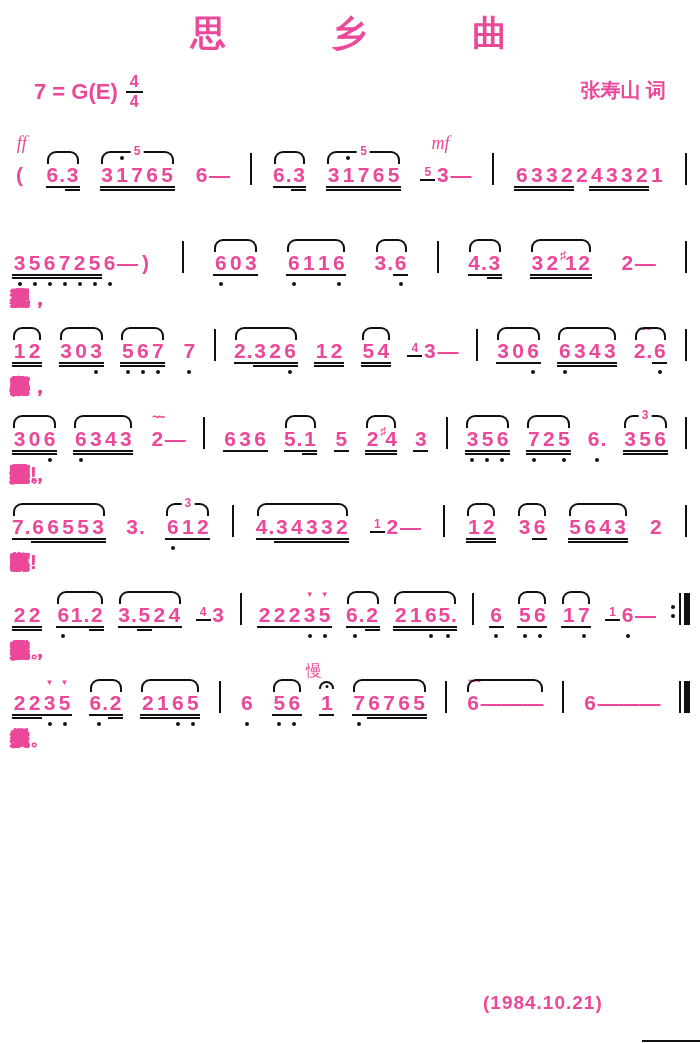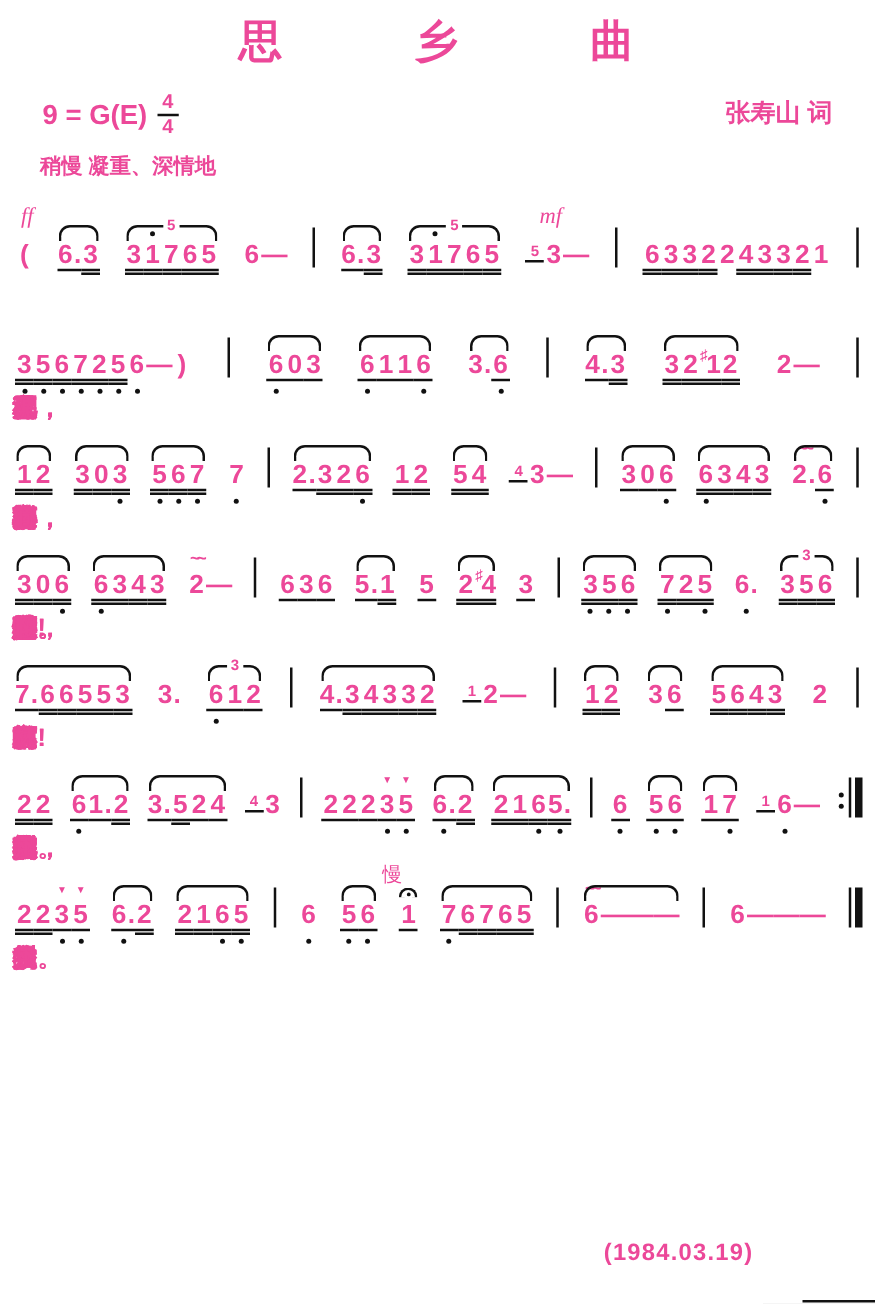--- a/index.html
+++ b/index.html
@@ -61,30 +61,29 @@
   .corner-rule{position:absolute;right:0;bottom:1px;width:58px;height:2px;background:#111}
 </style>
 </head>
 <body>
 
 <div class="page">
   <div class="title">思 乡 曲</div>
 
   <div class="head-row">
     <div class="key">
-      <span>9 = G(E)</span>
+      <span>7 = G(E)</span>
       <span class="meter">
         <span class="mnum">4</span>
         <span class="mden">4</span>
       </span>
     </div>
     <div class="credit">张寿山 词</div>
   </div>
 
-  <div class="tempo">稍慢  凝重、深情地</div>
 
   <div id="score">
       <div class="system"><span class="syslabels"><span class="dyn" style="left: 1%;">ff</span><span class="dyn" style="left: 62%;">mf</span></span><span class="melody">
           <span class="grp">
             <span class="tok">
               <span class="above"></span>
               <span class="tbody">
                 <span class="num">(</span>
               </span>
               <span class="lines"></span>
@@ -2406,15 +2405,15 @@
               <span class="below"></span>
             </span>
           </span>
           <span class="barwrap">
             <span class="thin"></span>
             <span class="thick"></span>
           </span>
         </span><span class="lyr"><span class="syl" style="left: 1.4%;">我</span><span class="syl" style="left: 6.7%;">的</span><span class="syl" style="left: 12%;">故</span><span class="syl" style="left: 17.3%;">乡</span><span class="syl" style="left: 22.6%;">在</span><span class="syl" style="left: 30%;">泉</span><span class="syl" style="left: 42.6%;">州</span><span class="syl" style="left: 48.3%;">在</span><span class="syl" style="left: 55.4%;">泉</span><span class="syl" style="left: 71.4%;">州。</span></span></div>
     </div>
 
-  <div class="date">(1984.03.19)</div>
+  <div class="date">(1984.10.21)</div>
   <div class="corner-rule"></div>
 </div>
 
 </body></html>

